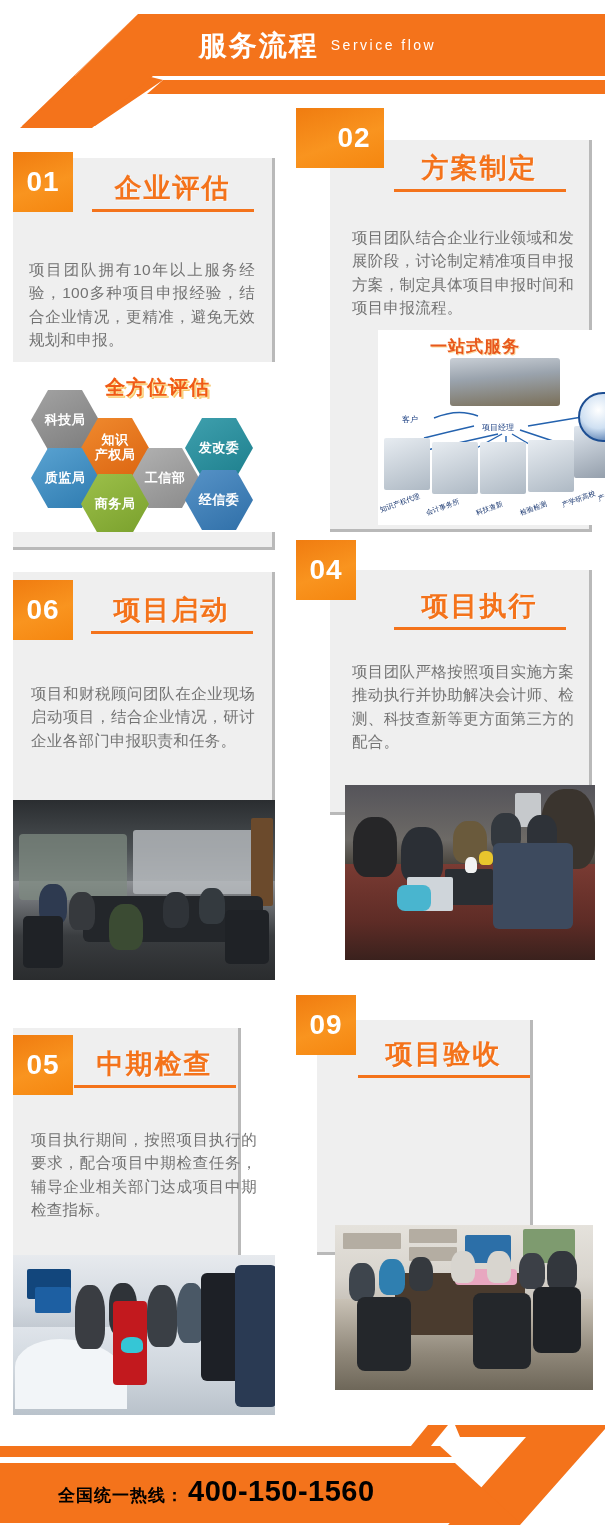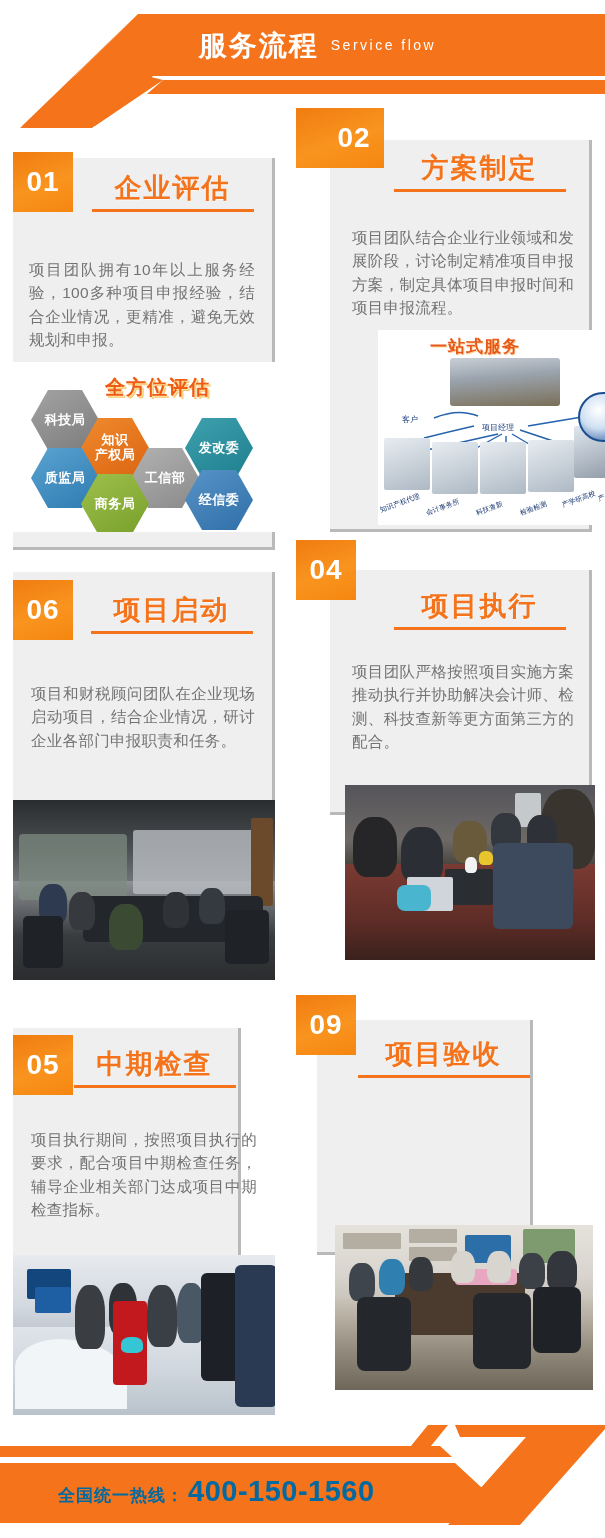--- a/index.html
+++ b/index.html
@@ -232,21 +232,21 @@
     clip-path:polygon(55px 0, 135px 0, 205px 0, 205px 4px, 120px 100px, 48px 100px, 126px 12px, 60px 12px);
   }
   .footer-wedge-b{
     position:absolute; left:400px; top:0; width:205px; height:100px;
     background:#F4731B;
     -webkit-clip-path:polygon(28px 0, 48px 0, 22px 32px, 2px 32px);
     clip-path:polygon(28px 0, 48px 0, 22px 32px, 2px 32px);
   }
   .footer-text{
     position:absolute; left:58px; top:50px; height:36px;
-    display:flex; align-items:baseline; color:#0369a1;
+    display:flex; align-items:baseline; color:#000000;
   }
   .footer-label{ font-size:17px; font-weight:bold; letter-spacing:1px; }
   .footer-phone{ font-size:29px; font-weight:bold; letter-spacing:.5px; margin-left:4px; }
 </style>
 </head>
 <body>
 
 <div class="header">
   <div class="header-wedge"></div>
   <div class="header-wedge2"></div>

